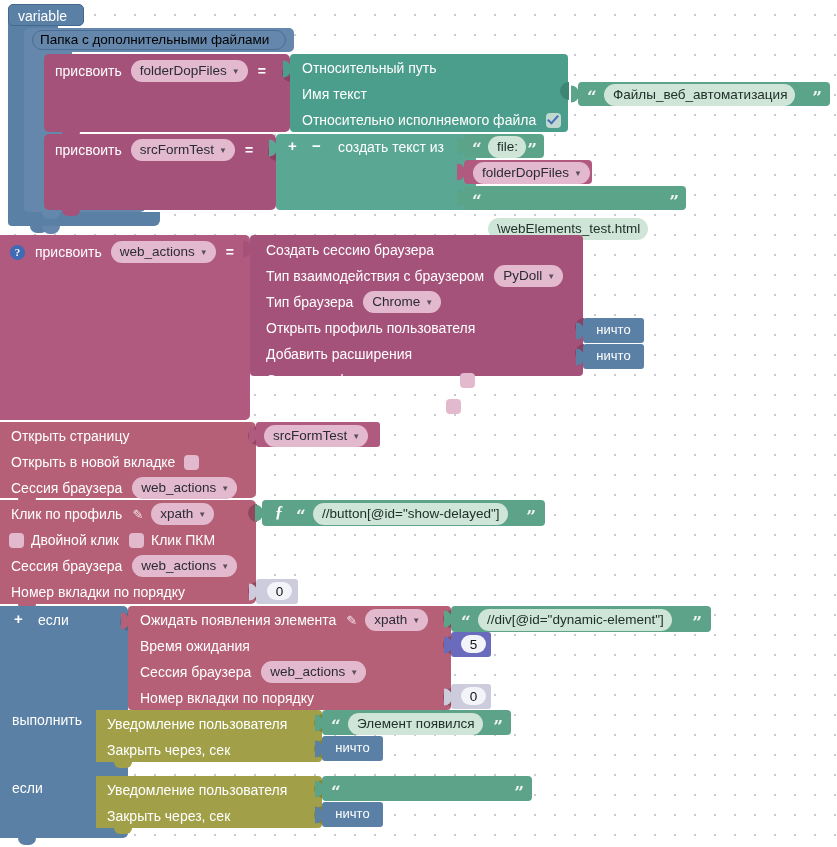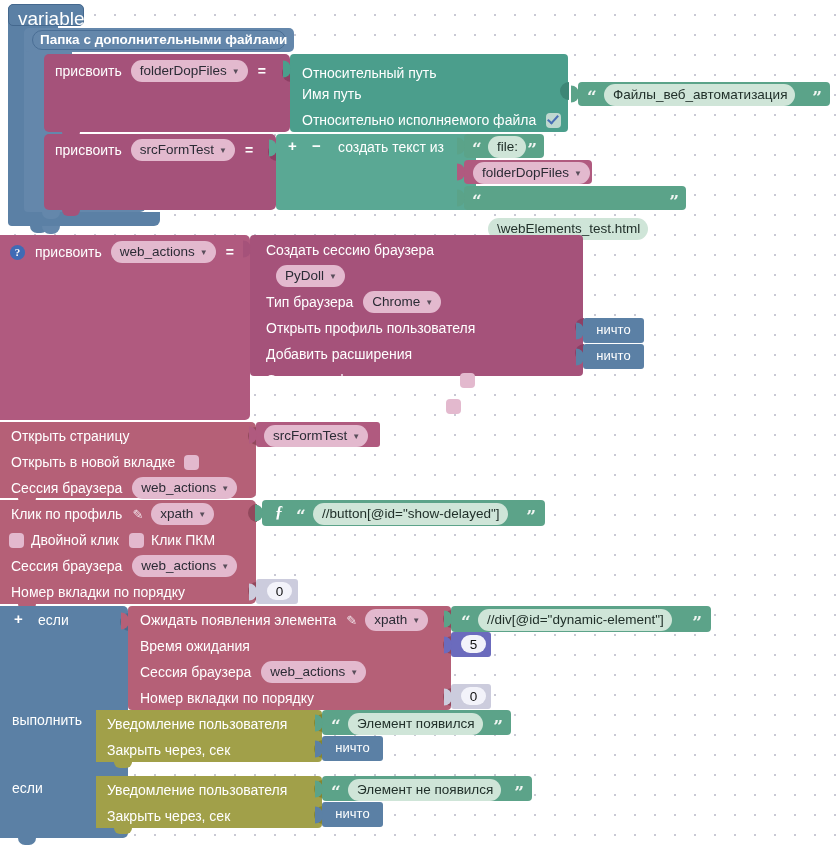--- a/index.html
+++ b/index.html
@@ -11,21 +11,21 @@
     background-position:5px 5px;
     font-family:"Liberation Sans", sans-serif;
     font-size:14px;
     position:relative;
     -webkit-font-smoothing:antialiased;
   }
   .canvas{position:absolute;inset:0;}
   .blk{position:absolute;box-sizing:border-box;}
   
   .c-blue   {background:#5b80a5;color:#fff;}
-  .c-blue-d {background:#6487ab;color:#ffffff;font-weight:bold;}
+  .c-blue-d {background:#6487ab;color:#000000;}
   .c-pink   {background:#a5527a;color:#fff;}   
   .c-pink2  {background:#b05a7f;color:#fff;}
   .c-rose   {background:#b56077;color:#fff;}   
   .c-teal   {background:#4b9e8c;color:#fff;}
   .c-teal2  {background:#5aa894;color:#fff;}
   .c-green  {background:#5ba389;color:#fff;}   
   .c-olive  {background:#a1a049;color:#fff;}
   .c-lav    {background:#ccccdd;color:#222;}
   .c-indigo {background:#6b6bbd;color:#fff;}
 
@@ -73,21 +73,21 @@
   .fx{font-family:"Liberation Serif",serif;font-style:italic;font-weight:700;font-size:16px;color:#fff;}
   .pm{font-weight:700;font-size:15px;}
 </style>
 </head>
 <body>
 
 <div class="canvas">
 
   <div class="blk c-blue" style="left:8px;top:4px;width:50px;height:222px;border-radius:6px 6px 4px 4px;"></div>
   <div class="blk c-blue" style="left:8px;top:4px;width:76px;height:22px;border-radius:5px;border:1.5px solid #44688e;box-sizing:border-box;">
-    <span class="lbl" style="position:absolute;left:9px;top:3px;font-size:19px;">variable</span>
+    <span class="lbl" style="position:absolute;left:9px;top:3px;font-size:14px;">variable</span>
   </div>
   <div class="blk c-blue" style="left:8px;top:212px;width:152px;height:14px;border-radius:0 0 6px 6px;"></div>
   <div class="blk c-blue" style="left:30px;top:226px;width:18px;height:7px;border-radius:0 0 8px 8px;"></div>
 
   <div class="blk c-blue-d" style="left:24px;top:28px;width:48px;height:184px;border-radius:6px 6px 4px 4px;"></div>
   <div class="blk c-blue-d" style="left:24px;top:28px;width:270px;height:24px;border-radius:5px;">
     <div style="position:absolute;left:8px;top:2px;width:254px;height:20px;border-radius:11px;border:1.5px solid #4a6e95;box-sizing:border-box;"></div>
     <span class="lbl" style="position:absolute;left:16px;top:4px;font-size:13.5px;">Папка с дополнительными файлами</span>
   </div>
   <div class="blk c-blue-d" style="left:24px;top:200px;width:122px;height:12px;border-radius:0 0 6px 6px;"></div>
@@ -101,25 +101,25 @@
         <span class="car">▼</span>
       </span>
       <span class="lbl" style="margin-left:10px;font-weight:700;">=</span>
     </div>
     <div class="socket" style="right:-1px;top:10px;background:#8d3f64;"></div>
   </div>
   <div class="blk c-pink" style="left:62px;top:132px;width:18px;height:6px;border-radius:0 0 8px 8px;"></div>
 
   <div class="blk c-teal" style="left:290px;top:54px;width:278px;height:78px;border-radius:4px;">
     <div class="tab t-teal" style="top:15px;"></div>
-    <div class="row" style="position:absolute;left:12px;top:1px;align-items:flex-end;">
+    <div class="row" style="position:absolute;left:12px;top:1px;">
       <span class="lbl">Относительный путь</span>
     </div>
     <div class="row" style="position:absolute;left:12px;top:27px;">
-      <span class="lbl">Имя путь</span>
+      <span class="lbl">Имя текст</span>
     </div>
     <div class="row" style="position:absolute;left:12px;top:53px;">
       <span class="lbl">Относительно исполняемого файла</span>
       <span class="cbx on teal" style="margin-left:10px;"></span>
     </div>
     <div class="socket" style="right:-1px;top:28px;background:#3d8676;"></div>
   </div>
 
   <div class="blk c-green" style="left:578px;top:82px;width:252px;height:24px;border-radius:4px;">
     <div class="tab t-green"></div>
@@ -191,20 +191,21 @@
     </div>
   </div>
   <div class="blk c-blue-d" style="left:42px;top:226px;width:18px;height:8px;border-radius:0 0 8px 8px;"></div>
 
   <div class="blk c-pink" style="left:250px;top:235px;width:333px;height:141px;border-radius:4px;">
     <div class="tab t-pink" style="top:14px;background:#a5527a;"></div>
     <div class="row" style="position:absolute;left:16px;top:2px;">
       <span class="lbl">Создать сессию браузера</span>
     </div>
     <div class="row" style="position:absolute;left:16px;top:28px;">
+      <span class="lbl">Тип взаимодействия с браузером</span>
       <span class="fld" style="margin-left:10px;">
         <span>PyDoll</span>
         <span class="car">▼</span>
       </span>
     </div>
     <div class="row" style="position:absolute;left:16px;top:54px;">
       <span class="lbl">Тип браузера</span>
       <span class="fld" style="margin-left:10px;">
         <span>Chrome</span>
         <span class="car">▼</span>
@@ -407,23 +408,20 @@
       <span class="lbl">Закрыть через, сек</span>
     </div>
     <div class="socket" style="right:-1px;top:4px;background:#86852f;"></div>
     <div class="socket" style="right:-1px;top:30px;background:#86852f;"></div>
   </div>
   <div class="blk c-olive" style="left:114px;top:828px;width:18px;height:6px;border-radius:0 0 8px 8px;background:#a1a049;"></div>
 
   <div class="blk c-green" style="left:322px;top:776px;width:210px;height:25px;border-radius:4px;background:#5ca389;">
     <div class="tab t-green"></div>
     <span class="q" style="position:absolute;left:9px;top:14px;">“</span>
-    <span class="fld green" style="position:absolute;left:26px;top:3px;">
-      <span>Элемент не появился</span>
-    </span>
     <span class="q" style="position:absolute;right:9px;top:14px;">”</span>
   </div>
 
   <div class="blk c-blue" style="left:322px;top:802px;width:61px;height:25px;border-radius:3px;">
     <div class="tab t-blue"></div>
     <span class="lbl" style="position:absolute;left:0;right:0;top:4px;text-align:center;font-size:13px;">ничто</span>
   </div>
 
 </div>
 

